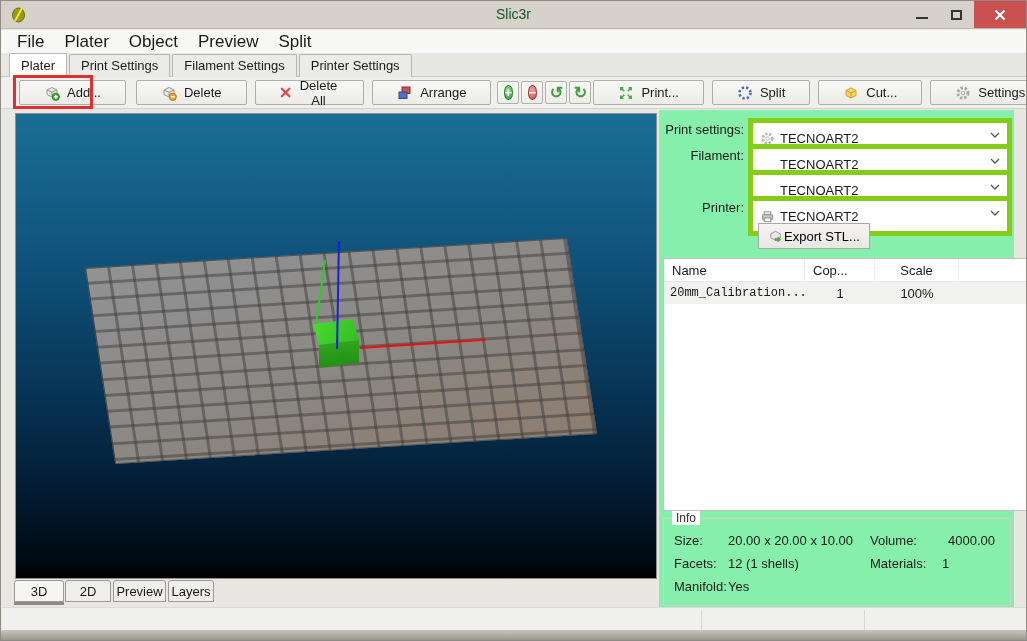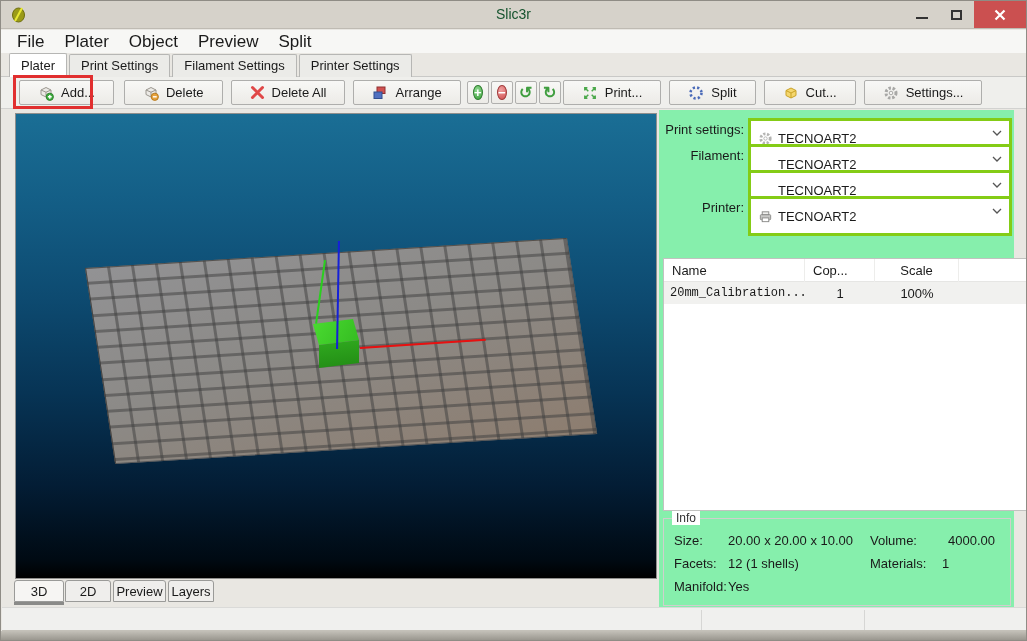--- a/index.html
+++ b/index.html
@@ -23,21 +23,21 @@
   .menuitem{padding:2px 10px;}
   
   .tabrow{position:absolute;left:8px;top:52px;height:24px;display:flex;z-index:5;}
   .tab{height:23px;margin-right:2px;margin-top:1px;padding:3px 11px 0 11px;font-size:13px;
     background:#ebebe8;border:1px solid #b6b6b4;border-bottom:none;border-radius:2px 2px 0 0;}
   .tab.active{background:#fff;height:24px;margin-top:0;padding-top:4px;z-index:6;}
   
   .toolbar{position:absolute;left:0;top:75px;width:100%;height:33px;background:#efefec;
     border-top:1px solid #c9c9c7;border-bottom:1px solid #d2d2d0;
     display:flex;align-items:center;padding-left:18px;}
-  .tb{height:25px;display:flex;align-items:center;gap:7px;padding:0 18px;
+  .tb{height:25px;display:flex;align-items:center;gap:7px;padding:0 24px;
     background:linear-gradient(#f8f8f6,#ecebe7);border:1px solid #aeaeac;border-radius:2px;
     font-size:13px;color:#1a1a1a;}
   .tbs{width:22px;height:23px;display:flex;align-items:center;justify-content:center;
     background:linear-gradient(#f8f8f6,#ecebe7);border:1px solid #b0b0ae;border-radius:2px;}
   .mr10{margin-right:10px;} .mr8{margin-right:8px;} .mr6{margin-right:6px;} .mr2{margin-right:2px;}
   .circ{width:15px;height:15px;border-radius:50%;display:flex;align-items:center;justify-content:center;
     color:#fff;font-size:13px;font-weight:bold;line-height:1;}
   .circ-green{background:radial-gradient(circle at 35% 30%,#8fd98f,#3da23d);border:1px solid #2f7d2f;}
   .circ-red{background:radial-gradient(circle at 35% 30%,#f0a0a0,#d05050);border:1px solid #a03a3a;}
   .rot{font-size:16px;font-weight:bold;color:#3f9e3f;line-height:1;}
@@ -63,21 +63,21 @@
     background:linear-gradient(180deg,#2ea61e,#249016);}
   .axis-z{position:absolute;left:321px;top:127px;width:2px;height:108px;background:#1520d8;transform:rotate(1deg);}
   .axis-y{position:absolute;left:308px;top:146px;width:2px;height:64px;background:#2ad01e;
     transform-origin:top left;transform:rotate(8deg);}
   .axis-x{position:absolute;left:344px;top:233px;width:126px;height:2px;background:#e81010;
     transform-origin:left center;transform:rotate(-3.7deg);}
   
   .panel{position:absolute;left:658px;top:109px;width:355px;height:497px;background:#86efac;font-size:13px;}
   .prow{position:absolute;left:0;width:355px;height:24px;}
   .plabel{position:absolute;left:0;top:0;width:85px;height:24px;line-height:24px;text-align:right;}
-  .dropdown{position:absolute;left:89px;top:0;width:264px;height:40px;border:3px solid #84cc16;
+  .dropdown{position:absolute;left:89px;top:0;width:264px;height:40px;border:5px solid #84cc16;
     background:#fff;display:flex;align-items:center;padding:0 22px 0 5px;}
   .dd-ico{width:18px;display:flex;justify-content:center;margin-right:4px;}
   .dd-spacer{width:22px;}
   .dd-chev{position:absolute;right:7px;top:9px;}
   .exbtn{position:absolute;height:26px;background:linear-gradient(#f5f4f2,#e9e7e3);
     border:1px solid #a8a8a6;display:flex;align-items:center;justify-content:center;gap:1px;font-size:13px;}
   
   .objtable{position:absolute;left:4px;top:148px;width:384px;height:253px;border:1px solid #c2c2c0;background:#fff;}
   .thead{display:flex;height:23px;align-items:center;border-bottom:1px solid #e6e6e4;}
   .th{height:23px;line-height:23px;border-right:1px solid #ededeb;}
@@ -287,20 +287,27 @@
         </span>
         <span>TECNOART2</span>
         <span class="dd-chev">
           <svg width="10" height="6" viewBox="0 0 10 6">
               <path d="M1 1 L5 5 L9 1" stroke="#555" fill="none" stroke-width="1.3"></path>
             </svg>
         </span>
       </div>
     </div>
 
+    <button class="exbtn" style="left:99px;top:113px;width:112px;">
+      <svg width="15" height="15" viewBox="0 0 16 16">
+        <path d="M3 5 L8 2.5 L13 5 L13 9.5 L8 12 L3 9.5 Z" fill="#eceae6" stroke="#9a968e"></path>
+        <path d="M7.5 10 h3 v-1.6 l3.2 2.7 -3.2 2.7 v-1.6 h-3 z" fill="#49b849" stroke="#2d822d" stroke-width="0.5"></path>
+      </svg>
+      <span>Export STL...</span>
+    </button>
 
     <div class="objtable">
       <div class="thead">
         <div class="th th1">Name</div>
         <div class="th th2">Cop...</div>
         <div class="th th3">Scale</div>
       </div>
       <div class="trow">
         <div class="td1">20mm_Calibration...</div>
         <div class="td2">1</div>

